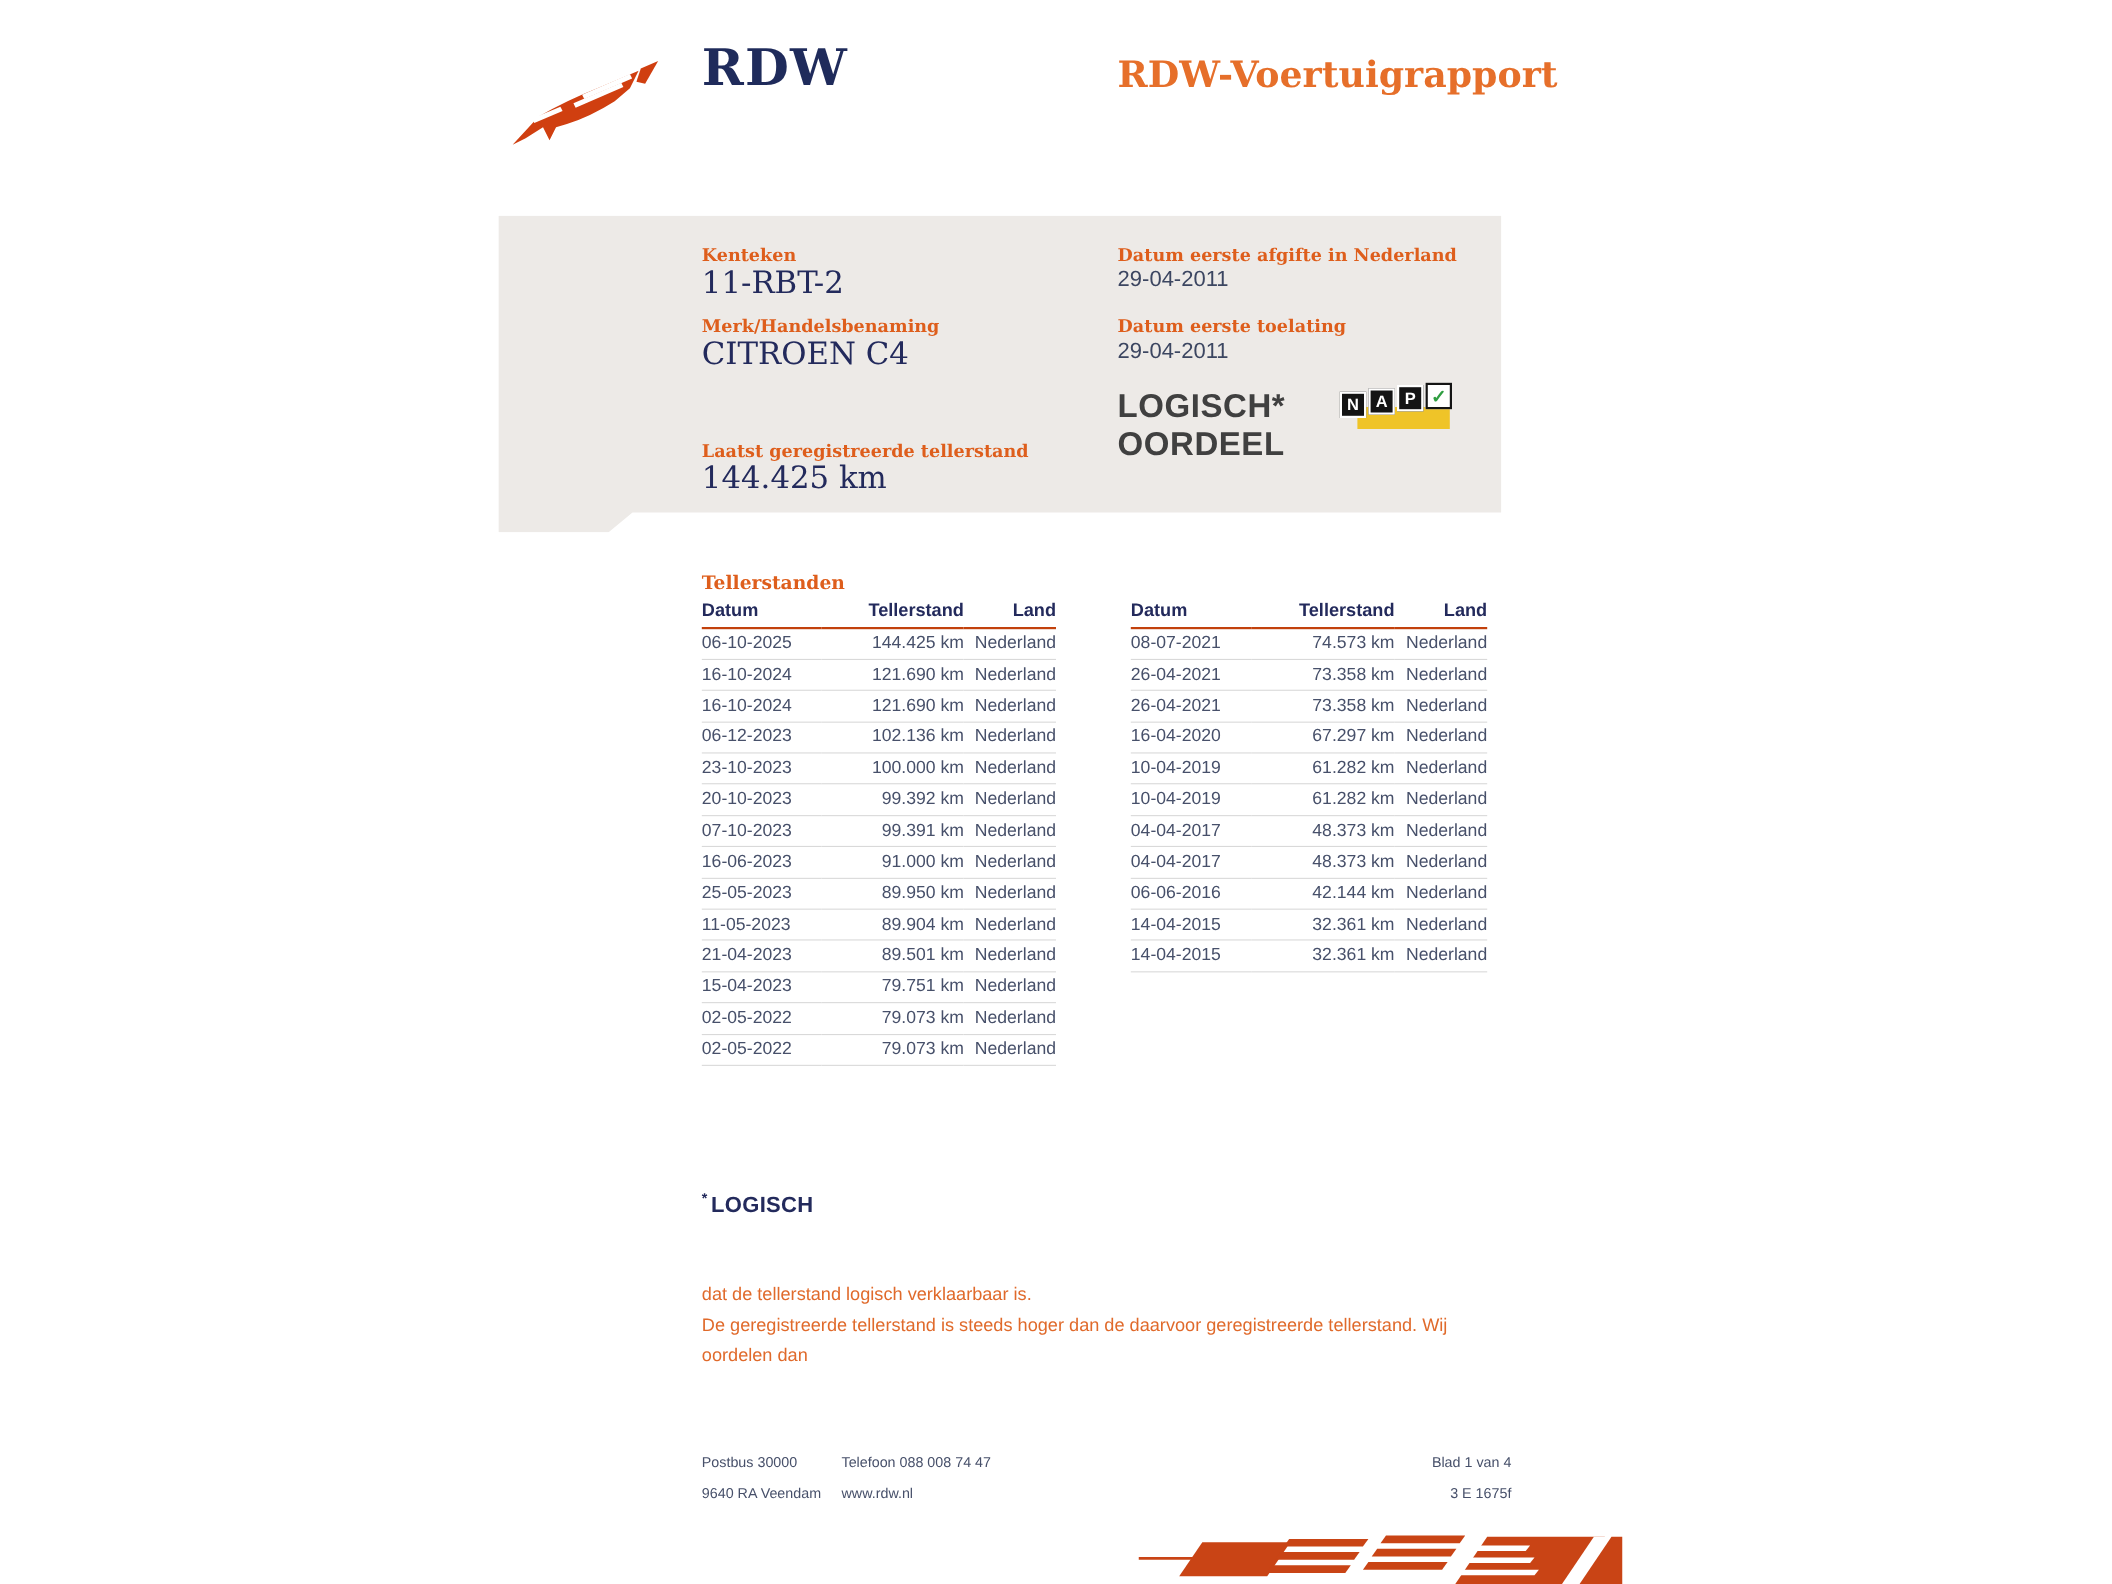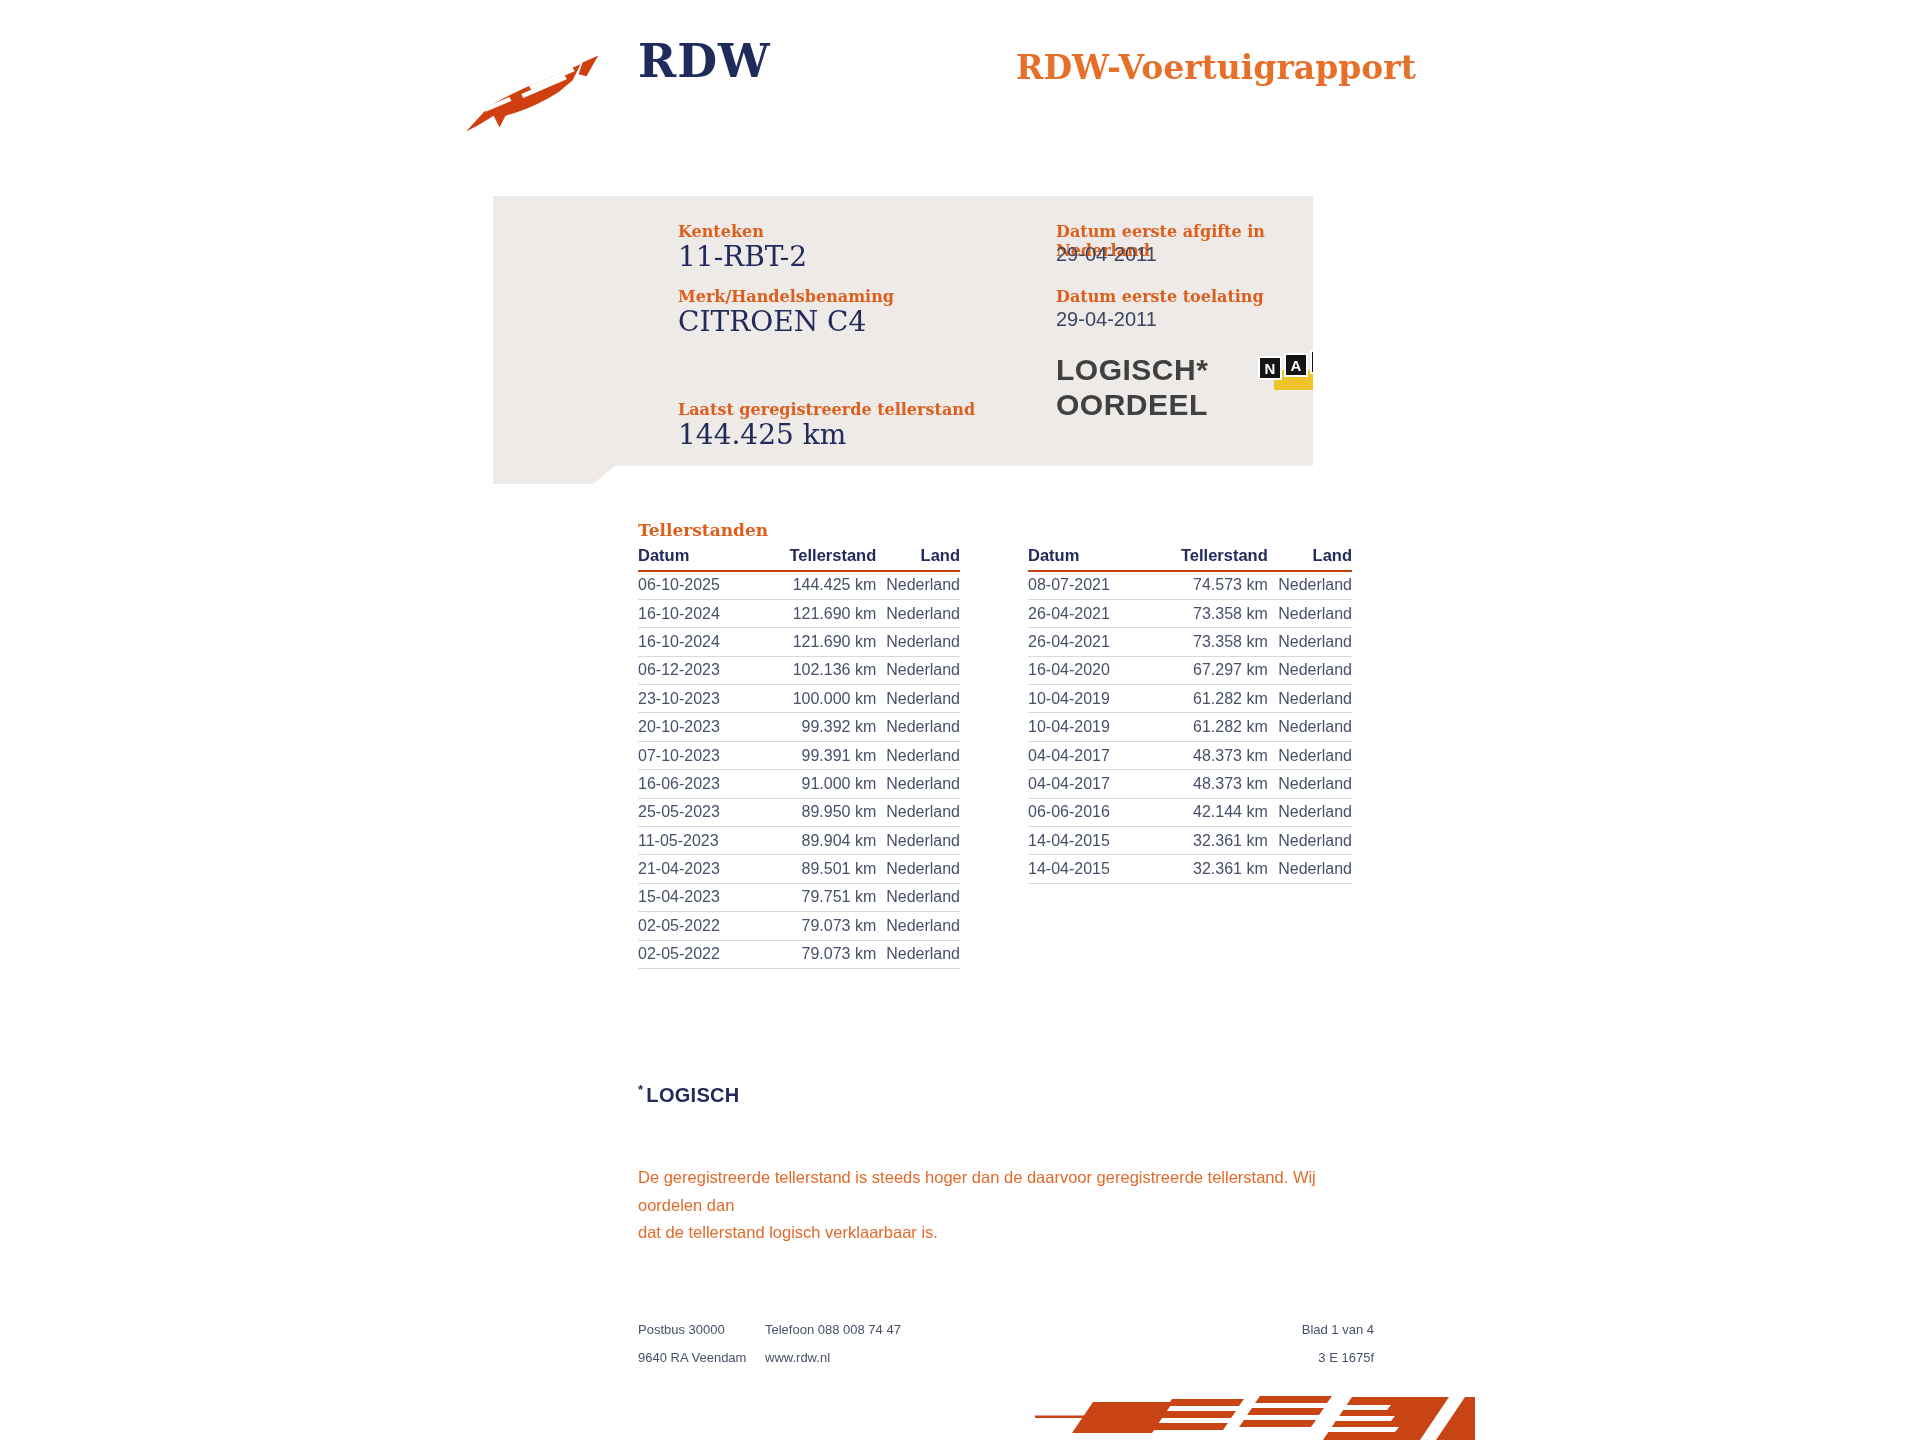--- a/index.html
+++ b/index.html
@@ -19,24 +19,23 @@
   .report-title {
     position:absolute; left:1016px; top:48px;
     font-family:"DejaVu Serif", serif; font-size:33px; color:#e66f2a;
   }
   .report-meta { position:absolute; left:1016px; top:112px; display:flex; gap:28px; }
   .meta-label { font-family:"DejaVu Serif", serif; font-weight:700; font-size:17px; color:#232a5c; }
   .meta-value { font-size:16px; color:#3c4661; margin-top:4px; }
 
   
   .card {
-    position:absolute; left:453px; top:196px; width:820px; height:288px;
+    position:absolute; left:453px; top:196px; width:912px; height:288px;
     background:#edeae7;
     clip-path:polygon(0 0, 100% 0, 100% 270px, 122px 270px, 100px 100%, 0 100%);
-    margin-left:40px;
   }
   .card .lbl {
     position:absolute; font-family:"DejaVu Serif", serif; font-weight:700;
     font-size:16px; color:#de5e1c;
   }
   .card .big {
     position:absolute; font-family:"DejaVu Serif", serif;
     font-size:28px; color:#232a5c;
   }
   .card .val { position:absolute; font-size:20px; color:#3c4661; }
@@ -306,22 +305,22 @@
           <td>32.361 km</td>
           <td>Nederland</td>
         </tr>
       </tbody>
   </table>
 
   <div class="expl-heading">
     <span class="ast">*</span><span>LOGISCH</span>
   </div>
   <div class="expl-text">
+    <div>dat de tellerstand logisch verklaarbaar is.</div>
     <div>De geregistreerde tellerstand is steeds hoger dan de daarvoor geregistreerde tellerstand. Wij oordelen dan</div>
-    <div>dat de tellerstand logisch verklaarbaar is.</div>
   </div>
 
   <div class="footer-col footer-a">
     <div>Postbus 30000</div>
     <div>9640 RA Veendam</div>
   </div>
   <div class="footer-col footer-b">
     <div>Telefoon 088 008 74 47</div>
     <div>www.rdw.nl</div>
   </div>

